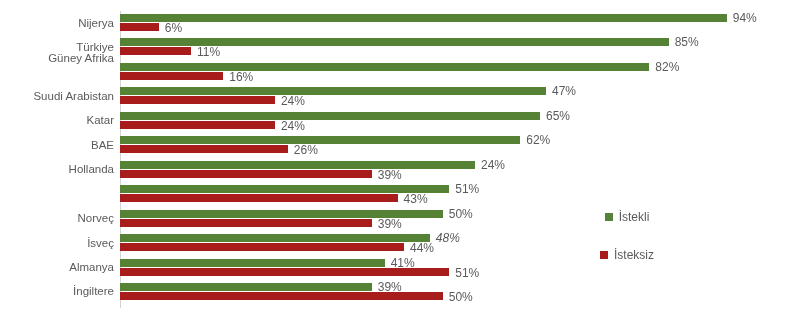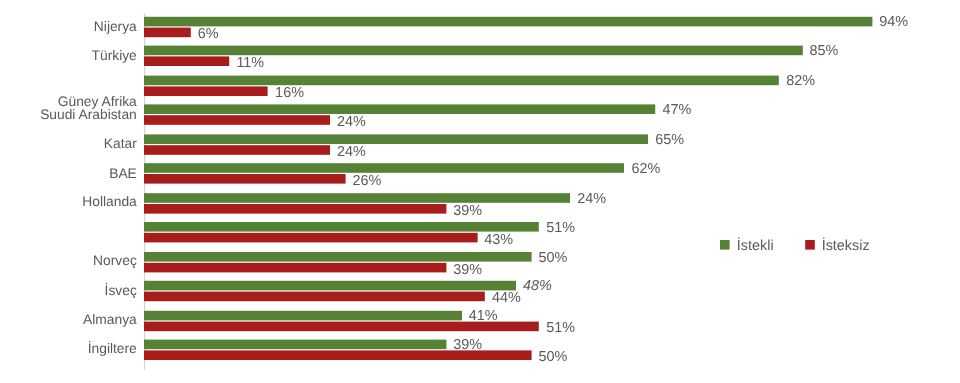--- a/index.html
+++ b/index.html
@@ -57,25 +57,26 @@
   .val-label {
     position: absolute;
     font-size: 12px;
     color: #5a5a5a;
     line-height: 12px;
     white-space: nowrap;
   }
   .legend {
     position: absolute;
     left: 600px;
-    top: 195px;
+    top: 211px;
     height: 18px;
     display: flex;
     align-items: center;
     gap: 26px;
+    flex-direction: column;
   }
   .legend-item {
     display: flex;
     align-items: center;
     gap: 6px;
   }
   .legend-swatch {
     width: 8px;
     height: 8px;
     flex: 0 0 auto;
@@ -90,21 +91,21 @@
   }
 </style>
 </head>
 <body>
 
 <div id="chart-root">
 
   <div class="cat-labels">
       <div class="cat-label" style="top: 16.5px;">Nijerya</div>
       <div class="cat-label" style="top: 40.95px;">Türkiye</div>
-      <div class="cat-label" style="top: 79px; padding-left: 39px;">Güney Afrika</div>
+      <div class="cat-label" style="top: 52px; padding-left: 39px;">Güney Afrika</div>
       <div class="cat-label" style="top: 89.85px;">Suudi Arabistan</div>
       <div class="cat-label" style="top: 114.3px;">Katar</div>
       <div class="cat-label" style="top: 138.75px;">BAE</div>
       <div class="cat-label" style="top: 163.2px;">Hollanda</div>
       <div class="cat-label" style="top: 212.1px;">Norveç</div>
       <div class="cat-label" style="top: 236.55px;">İsveç</div>
       <div class="cat-label" style="top: 261px;">Almanya</div>
       <div class="cat-label" style="top: 285.45px;">İngiltere</div>
     </div>
 

